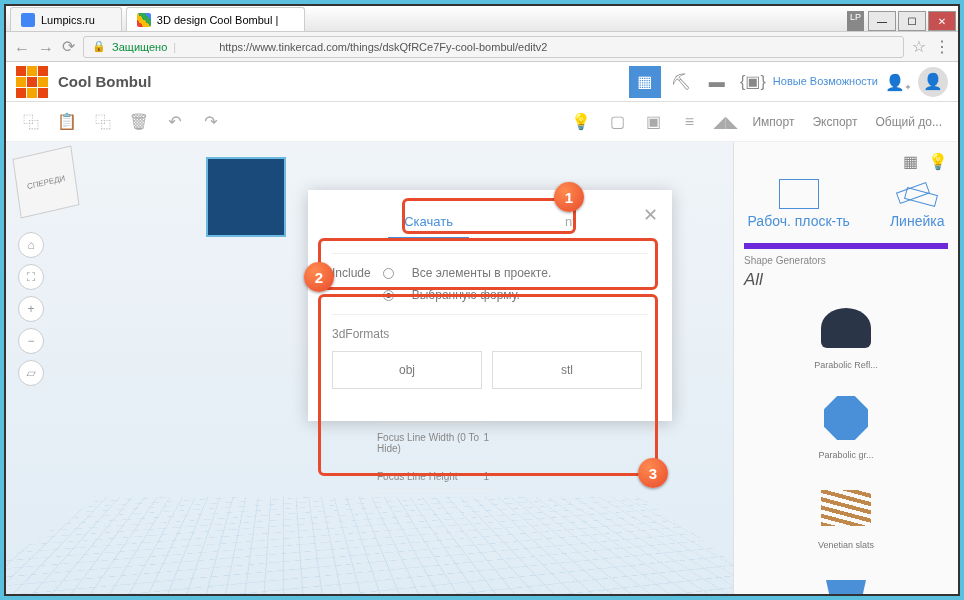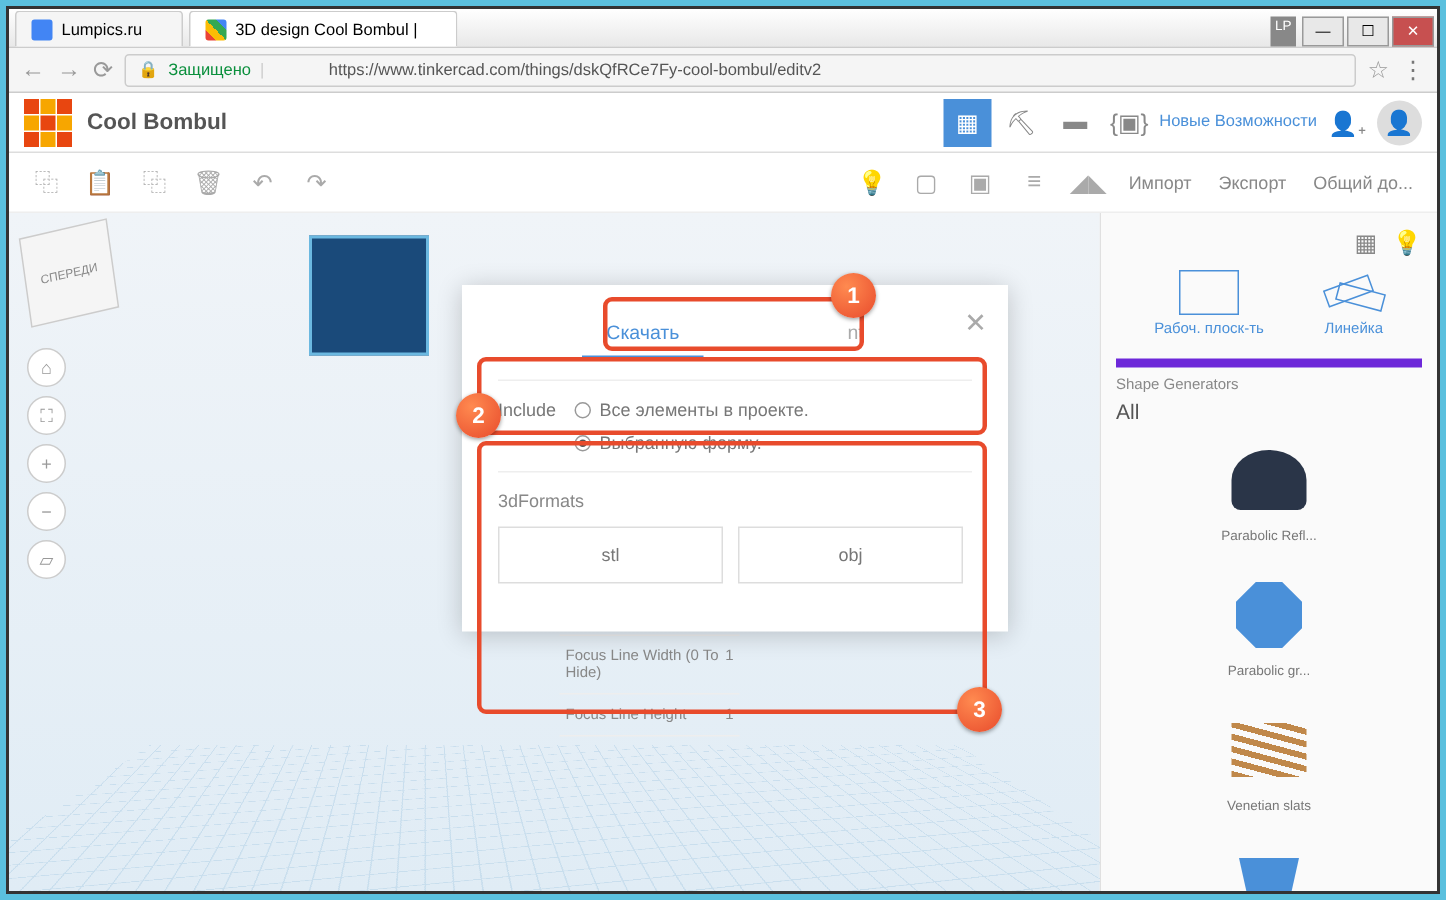--- a/index.html
+++ b/index.html
@@ -51,27 +51,27 @@
 .nav-circle { width: 26px; height: 26px; border: 1px solid #ccc; border-radius: 50%; background: #fff; display:flex;align-items:center;justify-content:center;color:#999;font-size:12px; }
 .shape3d { position: absolute; top: 15px; left: 200px; width: 80px; height: 80px; background: #1a4a7a; border: 2px solid #6bb8e0; }
 
 
 .props { position: absolute; top: 170px; right: 240px; width: 120px; font-size: 10px; color: #888; }
 .prop-row { display: flex; justify-content: space-between; padding: 8px 4px; border-bottom: 1px solid #eee; }
 
 
 .sidebar { width: 225px; background: #fafafa; border-left: 1px solid #e0e0e0; padding: 10px; overflow: hidden; }
 .sb-tools { display: flex; gap: 40px; justify-content: center; margin-bottom: 14px; }
-.sb-tool { text-align: center; font-size: 10px; color: #4a90d9; }
+.sb-tool { text-align: center; font-size: 14px; color: #4a90d9; }
 .sb-tool-icon { width: 40px; height: 30px; border: 1px solid #4a90d9; margin: 0 auto 4px; }
 .sb-tool-icon.ruler { border: none; position: relative; }
 .sb-tool-icon.ruler::before { content:''; position:absolute; width:30px;height:10px;border:1px solid #4a90d9; top:8px;left:0; transform:rotate(-20deg);}
 .sb-tool-icon.ruler::after { content:''; position:absolute; width:30px;height:10px;border:1px solid #4a90d9; top:12px;left:8px; transform:rotate(15deg);}
 .sb-section { font-size: 10px; color: #888; border-top: 6px solid #6d28d9; padding-top: 6px; }
-.sb-select { font-size: 14px; color: #555; padding: 4px 0 10px; }
+.sb-select { font-size: 17px; color: #555; padding: 4px 0 10px; font-style: italic; }
 .sb-grid { display: grid; grid-template-columns: 1fr; gap: 20px; }
 .sb-item { text-align: center; font-size: 9px; color: #777; }
 .sb-shape { width: 70px; height: 56px; margin: 0 auto 4px; display:flex;align-items:center;justify-content:center; position:relative; }
 .shape-parab { width: 50px; height: 40px; background: #2a3548; border-radius: 50% 50% 6px 6px; }
 .shape-honey { width: 44px; height: 44px; background: #4a90d9; clip-path: polygon(30% 0,70% 0,100% 30%,100% 70%,70% 100%,30% 100%,0 70%,0 30%); }
 .shape-slats { width:50px;height:36px;background:repeating-linear-gradient(15deg,#c0884a 0 4px,transparent 4px 8px);}
 .shape-cup { width:40px;height:36px;background:#4a90d9;clip-path:polygon(0 0,100% 0,80% 100%,20% 100%);}
 .shape-cyl { width:34px;height:40px;background:linear-gradient(90deg,#c9a300,#f7d940,#c9a300);border-radius:16px 16px 4px 4px;}
 .shape-corner { width:40px;height:40px;background:#4a90d9;clip-path:polygon(0 0,50% 0,50% 50%,100% 50%,100% 100%,0 100%);}
 .sb-pager { position:absolute; right:232px; top:50%; font-size:16px; color:#888; }
@@ -79,21 +79,21 @@
 
 .dialog { position: absolute; top: 184px; left: 302px; width: 364px; background: #fff; box-shadow: 0 2px 16px rgba(0,0,0,0.2); }
 .dlg-tabs { display: flex; justify-content: center; padding: 16px 0 0; position: relative; gap: 40px; }
 .dlg-tab { padding: 8px 16px; font-size: 13px; color: #aaa; }
 .dlg-tab.active { color: #4a90d9; border-bottom: 2px solid #4a90d9; }
 .dlg-close { position: absolute; right: 14px; top: 14px; color: #aaa; font-size: 18px; }
 .dlg-body { padding: 14px 24px 20px; }
 .dlg-section { border-top: 1px solid #eee; padding: 12px 0; }
 .include-row { display: flex; gap: 12px; font-size: 12px; color: #777; }
 .include-opts { display: flex; flex-direction: column; gap: 8px; }
-.radio-opt { display: flex; align-items: center; gap: 6px; }
+.radio-opt { display: flex; align-items: center; gap: 18px; }
 .radio { width: 11px; height: 11px; border: 1px solid #999; border-radius: 50%; display:inline-flex;align-items:center;justify-content:center; }
 .radio.sel::after { content:''; width:5px;height:5px;background:#555;border-radius:50%; }
 .fmt-label { font-size: 12px; color: #888; margin-bottom: 10px; }
 .fmt-btns { display: flex; gap: 10px; }
 .fmt-btn { flex: 1; max-width: 150px; height: 38px; border: 1px solid #ddd; display: flex; align-items: center; justify-content: center; font-size: 12px; color: #777; }
 
 
 .ann-box { position: absolute; border: 3px solid #e84b2c; border-radius: 6px; pointer-events: none; }
 .ann-num { position: absolute; width: 30px; height: 30px; border-radius: 50%; background: radial-gradient(circle at 35% 30%, #ff8a50, #e84b2c); color: #fff; font-weight: bold; display: flex; align-items: center; justify-content: center; font-size: 15px; box-shadow: 0 1px 3px rgba(0,0,0,0.4); pointer-events:none; }
 </style>
@@ -269,22 +269,22 @@
             <label class="radio-opt">
                 <span class="radio sel"></span>
                 <span>Выбранную форму.</span>
               </label>
           </div>
         </div>
       </div>
       <div class="dlg-section">
         <div class="fmt-label">3dFormats</div>
         <div class="fmt-btns">
+          <div class="fmt-btn">obj</div>
           <div class="fmt-btn">stl</div>
-          <div class="fmt-btn">obj</div>
         </div>
       </div>
     </div>
   </div>
 
   <div class="ann-box" style="top:192px;left:396px;width:174px;height:36px"></div>
   <div class="ann-num" style="top:176px;left:548px">1</div>
   <div class="ann-box" style="top:232px;left:312px;width:340px;height:52px"></div>
   <div class="ann-num" style="top:256px;left:298px">2</div>
   <div class="ann-box" style="top:288px;left:312px;width:340px;height:182px"></div>

